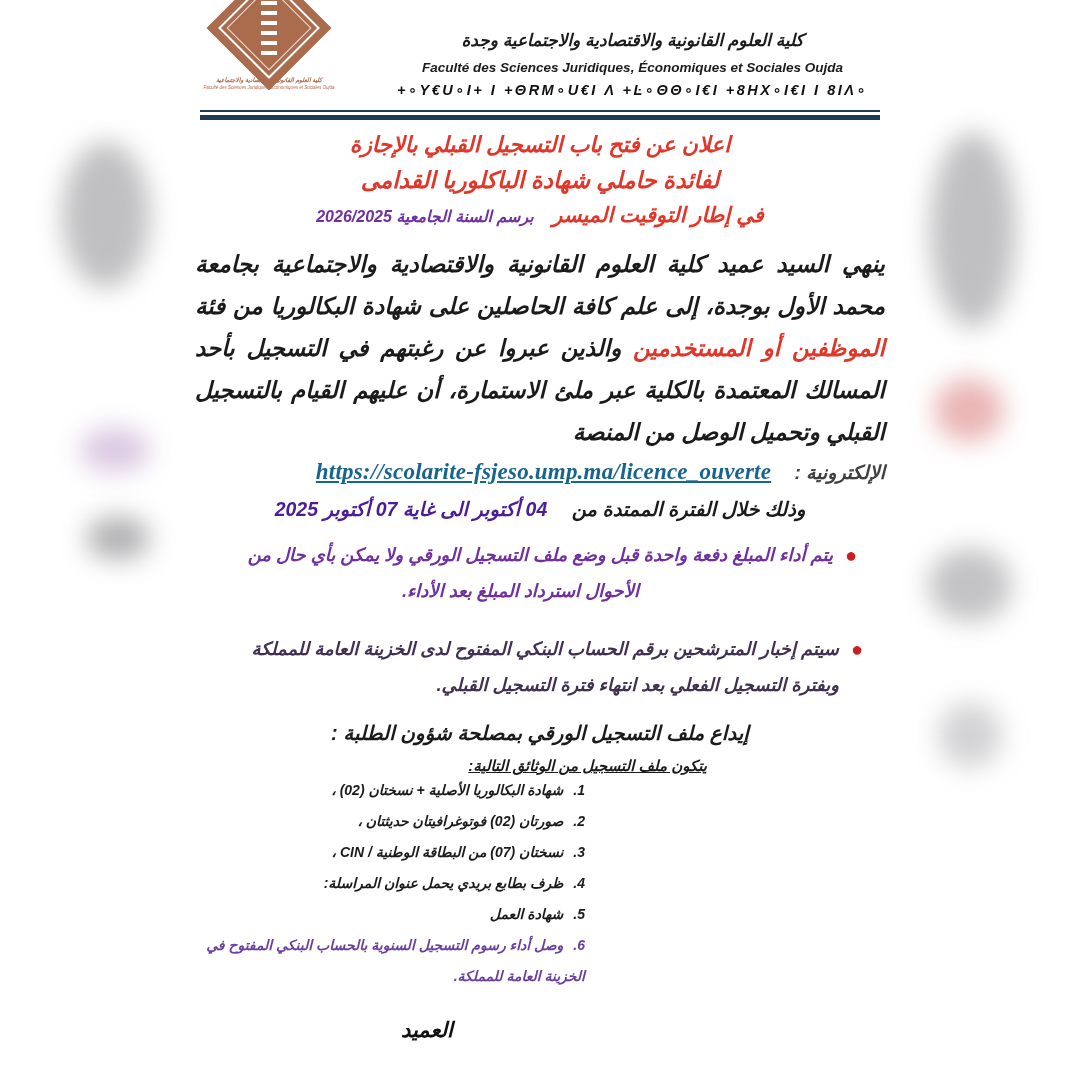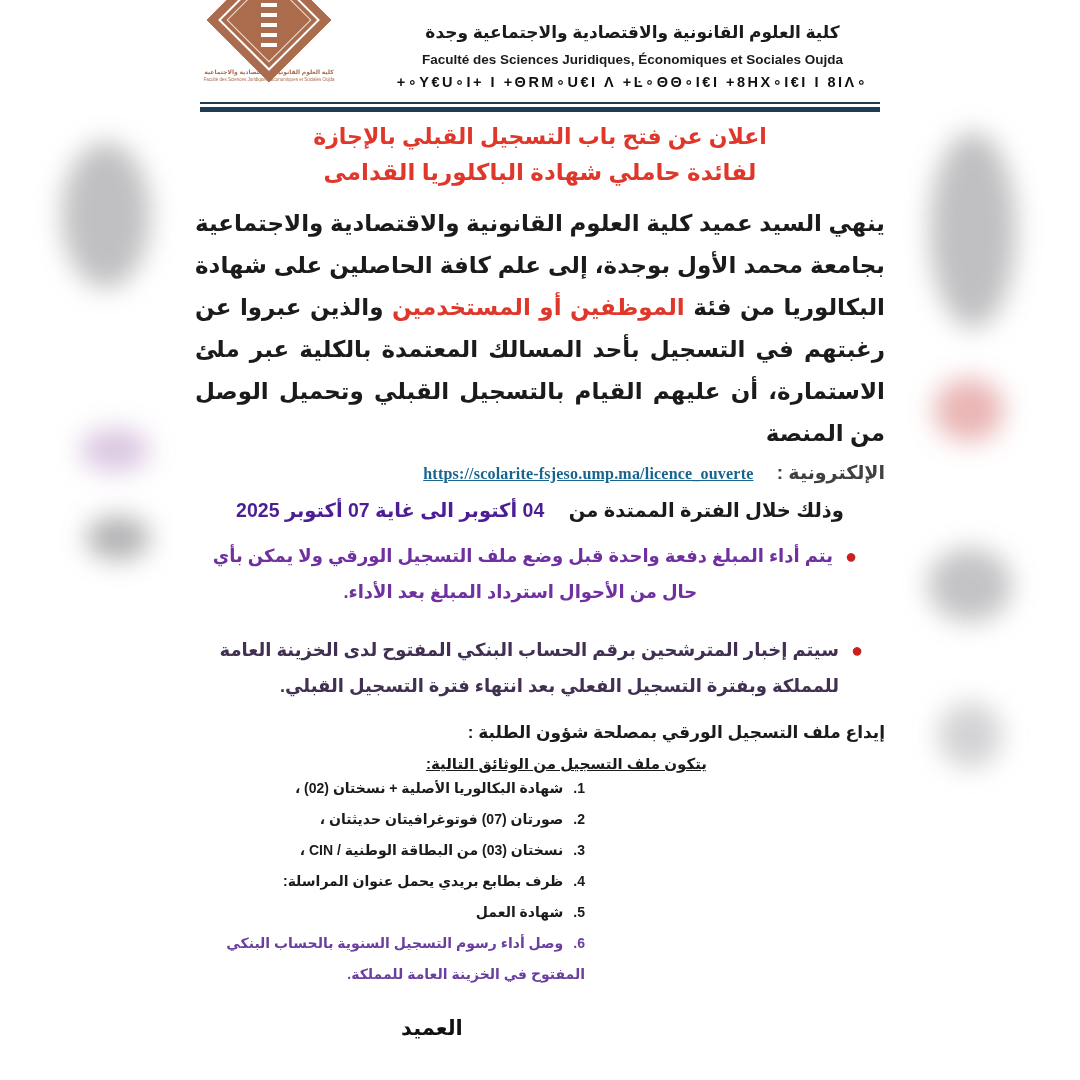--- a/index.html
+++ b/index.html
@@ -9,22 +9,22 @@
   .blob{position:absolute;border-radius:50%;filter:blur(13px);}
   .blob.g1{left:62px;top:142px;width:88px;height:146px;background:rgba(90,90,95,.38);}
   .blob.p1{left:80px;top:428px;width:70px;height:44px;background:rgba(150,95,170,.35);}
   .blob.g2{left:86px;top:516px;width:64px;height:44px;background:rgba(70,70,75,.42);}
   .blob.rg1{left:930px;top:132px;width:86px;height:196px;background:rgba(90,90,95,.38);}
   .blob.rr1{left:934px;top:378px;width:70px;height:64px;background:rgba(200,60,60,.38);}
   .blob.rg2{left:928px;top:548px;width:84px;height:74px;background:rgba(90,90,95,.36);}
   .blob.rg3{left:938px;top:702px;width:64px;height:66px;background:rgba(110,110,115,.30);}
 
   
-  .doc{position:absolute;left:180px;top:8px;width:720px;height:756px;background:#fff;
-       box-sizing:border-box;padding:0 15px;direction:rtl;color:#1b1b1b;}
+  .doc{position:absolute;left:180px;top:16px;width:720px;height:756px;background:#fff;
+       box-sizing:border-box;padding:0 15px;direction:rtl;color:#1b1b1b;font-style:italic;}
 
   
   .hdr{position:relative;height:94px;}
   .hdr-text{margin:0 15px 0 200px;text-align:center;direction:rtl;}
   .hdr-ar{font-size:17px;font-weight:bold;padding-top:14px;}
   .hdr-fr{font-size:13.5px;font-weight:bold;direction:ltr;margin-top:9px;}
   .hdr-tif{font-size:14.5px;font-weight:bold;letter-spacing:2.5px;direction:ltr;margin-top:7px;color:#111;}
   .logo{position:absolute;left:8px;top:-32px;width:132px;text-align:center;direction:ltr;}
   .diamond{width:84px;height:84px;margin:0 auto;transform:rotate(45deg);background:#aa6c4d;
            border:2px solid #aa6c4d;position:relative;}
@@ -42,38 +42,38 @@
   .t3{margin-top:9px;text-align:center;font-weight:bold;}
   .t3 .red{font-size:21px;color:#e0372b;}
   .t3 .purple{font-size:16px;color:#7030a0;margin-right:14px;}
 
   
   .para{margin-top:16px;font-size:23px;font-weight:bold;line-height:42px;text-align:justify;
         text-align-last:right;}
   .para .red{color:#e0372b;}
   .linkrow{margin-top:2px;font-weight:bold;font-size:19px;line-height:34px;}
   .linkrow .lbl{color:#404040;text-align:right;}
-  .linkrow a{color:#17648f;font-size:16px;text-decoration:underline;margin-right:18px;
+  .linkrow a{color:#17648f;font-size:23px;text-decoration:underline;margin-right:18px;
              font-family:"Liberation Serif","DejaVu Serif",serif;letter-spacing:.2px;}
 
   .daterow{margin-top:8px;text-align:center;font-weight:bold;font-size:19.5px;}
   .daterow .red{color:#4c1d95;margin-right:19px;}
 
   .noterow{margin-top:14px;margin-left:0;margin-right:26px;font-weight:bold;font-size:18.5px;}
   .noterow .darkred{color:#c00000;text-decoration:underline;}
   .noterow .purple{color:#7030a0;}
 
   .bullet{display:flex;direction:rtl;margin-top:16px;font-weight:bold;font-size:18px;line-height:36px;}
   .bullet .dot{color:#cc1f1f;font-size:20px;margin-left:12px;flex:0 0 auto;}
   .bullet.b1{margin-right:28px;}
   .bullet.b1 .txt{color:#7030a0;text-align:right;text-align-last:center;max-width:625px;}
   .bullet.b2{margin-top:22px;margin-right:22px;}
   .bullet.b2 .txt{color:#413051;text-align:right;max-width:640px;}
 
-  .deposit{margin-top:18px;font-weight:bold;font-size:17px;text-align:right;}
+  .deposit{margin-top:18px;font-weight:bold;font-size:20px;text-align:center;}
   .docs-h{margin-top:12px;margin-right:178px;font-weight:bold;font-size:15px;text-decoration:underline;}
   .docs-list{margin-top:0;margin-right:300px;font-size:14px;line-height:31px;font-weight:600;}
   .doc-item .num{margin-left:10px;font-weight:bold;}
   .doc-item.purple{color:#6b3fa0;}
 
   .dean{direction:ltr;text-align:left;padding-left:206px;margin-top:26px;font-weight:bold;font-size:21px;color:#111;}
 
   
   .footer{position:absolute;left:15px;right:15px;bottom:10px;}
   .f-line{margin:0 8px 6px 8px;border-top:4px solid #3c4a54;}
@@ -107,20 +107,24 @@
             <div class="tower"></div>
         </div>
         <div class="logo-cap-ar">كلية العلوم القانونية والاقتصادية والاجتماعية</div>
         <div class="logo-cap-fr">Faculté des Sciences Juridiques, Économiques et Sociales Oujda</div>
       </div>
     </div>
     <div class="rule"></div>
 
     <div class="t1">اعلان عن فتح باب التسجيل القبلي بالإجازة</div>
     <div class="t2">لفائدة حاملي شهادة الباكلوريا القدامى</div>
+    <div class="t3">
+      <span class="red">في إطار التوقيت الميسر</span>
+      <span class="purple">برسم السنة الجامعية 2026/2025</span>
+    </div>
 
     <div class="para"><span>ينهي السيد عميد كلية العلوم القانونية والاقتصادية والاجتماعية بجامعة محمد الأول بوجدة، إلى علم كافة الحاصلين على شهادة البكالوريا من فئة </span><span class="red">الموظفين أو المستخدمين</span><span> والذين عبروا عن رغبتهم في التسجيل بأحد المسالك المعتمدة بالكلية عبر ملئ الاستمارة، أن عليهم القيام بالتسجيل القبلي وتحميل الوصل من المنصة</span></div>
 
     <div class="linkrow">
       <span class="lbl">الإلكترونية :</span>
       <a href="#" title="https://scolarite-fsjeso.ump.ma/licence_ouverte">https://scolarite-fsjeso.ump.ma/licence_ouverte</a>
     </div>
 
     <div class="daterow">
       <span>وذلك خلال الفترة الممتدة من </span>
@@ -138,24 +142,24 @@
     </div>
 
     <div class="deposit">إيداع ملف التسجيل الورقي بمصلحة شؤون الطلبة :</div>
     <div class="docs-h">يتكون ملف التسجيل من الوثائق التالية:</div>
 
     <div class="docs-list">
       <div class="doc-item">
         <span class="num">1.</span><span>شهادة البكالوريا الأصلية + نسختان (02) ،</span>
       </div>
       <div class="doc-item">
-        <span class="num">2.</span><span>صورتان (07) فوتوغرافيتان حديثتان ،</span>
+        <span class="num">2.</span><span>صورتان (02) فوتوغرافيتان حديثتان ،</span>
       </div>
       <div class="doc-item">
-        <span class="num">3.</span><span>نسختان (03) من البطاقة الوطنية / CIN ،</span>
+        <span class="num">3.</span><span>نسختان (07) من البطاقة الوطنية / CIN ،</span>
       </div>
       <div class="doc-item">
         <span class="num">4.</span><span>ظرف بطابع بريدي يحمل عنوان المراسلة:</span>
       </div>
       <div class="doc-item">
         <span class="num">5.</span><span>شهادة العمل</span>
       </div>
       <div class="doc-item purple">
         <span class="num">6.</span><span>وصل أداء رسوم التسجيل السنوية بالحساب البنكي المفتوح في الخزينة العامة للمملكة.</span>
       </div>

